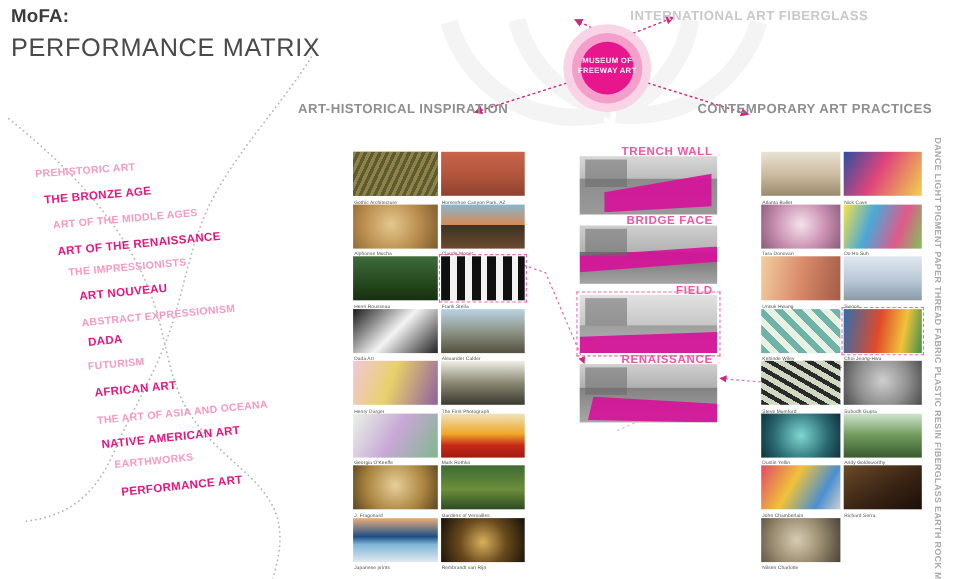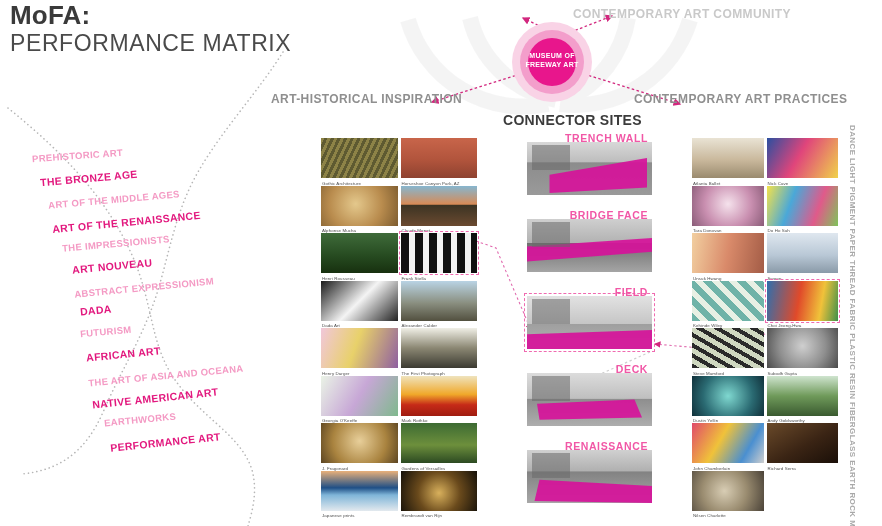--- a/index.html
+++ b/index.html
@@ -8,21 +8,21 @@
     font-family: "Liberation Sans", sans-serif;
     background: #ffffff;
     position: relative;
   }
   #stage { position: relative; width: 882px; height: 526px; background:#fff; }
 
   svg.overlay { position:absolute; left:0; top:0; width:882px; height:526px; pointer-events:none; }
 
   
   .title-block { position:absolute; left:10px; top:2px; }
-  .title-1 { font-size:26px; font-weight:bold; color:#3a3a3a; letter-spacing:.2px; line-height:26px; }
+  .title-1 { font-size:17px; font-weight:bold; color:#3a3a3a; letter-spacing:.2px; line-height:26px; }
   .title-2 { font-size:23px; font-weight:400; color:#4a4a4a; letter-spacing:.6px; line-height:30px; }
 
   
   .movements { position:absolute; left:0; top:150px; width:300px; height:360px; }
   .mv { position:absolute; white-space:nowrap; font-weight:bold; letter-spacing:.3px; }
   .mv.strong { color:#e2187e; }
   .mv.soft { color:#f49ac4; font-weight:bold; }
 
   
   .hdr { position:absolute; white-space:nowrap; font-weight:bold; letter-spacing:.4px; }
@@ -35,21 +35,21 @@
   .hub-l3 { left:512px; top:22px; width:80px; height:80px; background:#f9d3e6; }
   .hub-l2 { left:520px; top:30px; width:64px; height:64px; background:#f39ecb; }
   .hub-l1 { left:528px; top:38px; width:48px; height:48px; background:#e8168c; }
   .hub-label { position:absolute; left:506px; top:51px; width:92px; text-align:center;
      color:#fff; font-size:7px; font-weight:bold; line-height:9px; letter-spacing:.3px; }
 
   
   .cs-title { position:absolute; left:503px; top:112px; font-size:14px; font-weight:bold;
      color:#3b3b3b; letter-spacing:.3px; }
   .cs-col { position:absolute; left:527px; top:133px; width:125px; }
-  .cs-item { position:relative; width:125px; height:62px; margin-bottom:15px; }
+  .cs-item { position:relative; width:125px; height:62px; margin-bottom:1px; }
   .cs-img { position:absolute; left:0; top:9px; width:125px; height:53px; overflow:hidden; background:#b9b9b9; }
   .cs-cap { position:absolute; right:4px; top:-1px; font-size:10.5px; font-weight:bold;
      color:#f157a6; letter-spacing:.6px; z-index:4; }
   .cs-sel { outline:1.4px dashed #f06ab0; outline-offset:2px; }
 
   
   .grid { position:absolute; display:grid; grid-template-columns:repeat(2,1fr); }
   .cell { position:relative; }
   .cell .ph { width:100%; height:100%; overflow:hidden; }
   .cap { position:absolute; left:1px; bottom:-1px; font-size:4.4px; color:#4d4d4d;
@@ -113,21 +113,21 @@
 
     <g fill="none" stroke="#e06aae" stroke-width="1.1" stroke-dasharray="2.4 2.6">
       <path d="M770,333 L700,348 L655,344" marker-end="url(#ar)"></path>
     </g>
 
     <g fill="none" stroke="#cfcfcf" stroke-width="1.2" stroke-dasharray="2.4 2.6">
       <path d="M650,352 L560,392"></path>
     </g>
   </svg>
 
-  <div class="hdr light" style="left:573px; top:7px;">CONTEMPORARY ART COMMUNITY</div>
+  <div class="hdr light" style="left:573px; top:7px;">INTERNATIONAL ART FIBERGLASS</div>
   <div class="hdr mid" style="left:271px; top:92px;">ART-HISTORICAL INSPIRATION</div>
   <div class="hdr mid" style="left:634px; top:92px;">CONTEMPORARY ART PRACTICES</div>
 
   <div class="hub hub-l3"></div>
   <div class="hub hub-l2"></div>
   <div class="hub hub-l1"></div>
   <div class="hub-label" id="hub-label">
       <div>MUSEUM OF</div>
       <div>FREEWAY ART</div>
     </div>
@@ -142,21 +142,20 @@
       <div class="mv soft" style="left: 74px; top: 132px; font-size: 9.5px; transform: rotate(-5.5deg);">ABSTRACT EXPRESSIONISM</div>
       <div class="mv strong" style="left: 80px; top: 154px; font-size: 10.5px; transform: rotate(-5.5deg);">DADA</div>
       <div class="mv soft" style="left: 80px; top: 176px; font-size: 9.5px; transform: rotate(-5deg);">FUTURISM</div>
       <div class="mv strong" style="left: 86px; top: 198px; font-size: 10.5px; transform: rotate(-5.5deg);">AFRICAN ART</div>
       <div class="mv soft" style="left: 88px; top: 220px; font-size: 9.5px; transform: rotate(-5.5deg);">THE ART OF ASIA AND OCEANA</div>
       <div class="mv strong" style="left: 92px; top: 242px; font-size: 10.5px; transform: rotate(-6deg);">NATIVE AMERICAN ART</div>
       <div class="mv soft" style="left: 104px; top: 264px; font-size: 9.5px; transform: rotate(-5.5deg);">EARTHWORKS</div>
       <div class="mv strong" style="left: 110px; top: 286px; font-size: 10.5px; transform: rotate(-6deg);">PERFORMANCE ART</div>
     </div>
 
-  <div class="cs-title">CONNECTOR SITES</div>
   <div class="cs-col" id="cs-col">
       <div class="cs-item">
         <div class="cs-img" style="background: linear-gradient(rgb(216, 216, 216) 0%, rgb(189, 189, 189) 38%, rgb(140, 140, 140) 39%, rgb(154, 154, 154) 100%);">
           <div style="position: absolute; inset: 0px; background: rgb(214, 18, 154); opacity: 0.92; clip-path: polygon(18% 62%, 96% 30%, 96% 86%, 18% 96%);"></div>
           <div style="position: absolute; left: 4%; top: 6%; width: 30%; height: 46%; background: rgb(106, 106, 106); opacity: 0.55;"></div>
         </div>
         <div class="cs-cap">TRENCH WALL</div>
       </div>
       <div class="cs-item">
         <div class="cs-img" style="background: linear-gradient(rgb(207, 207, 207) 0%, rgb(178, 178, 178) 45%, rgb(111, 111, 111) 46%, rgb(165, 165, 165) 100%);">
@@ -166,27 +165,20 @@
         <div class="cs-cap">BRIDGE  FACE</div>
       </div>
       <div class="cs-item">
         <div class="cs-img cs-sel" style="background: linear-gradient(rgb(226, 226, 226) 0%, rgb(198, 198, 198) 52%, rgb(159, 159, 159) 53%, rgb(180, 180, 180) 100%);">
           <div style="position: absolute; inset: 0px; background: rgb(214, 18, 154); opacity: 0.92; clip-path: polygon(0% 72%, 100% 64%, 100% 100%, 0% 100%);"></div>
           <div style="position: absolute; left: 4%; top: 6%; width: 30%; height: 46%; background: rgb(106, 106, 106); opacity: 0.55;"></div>
         </div>
         <div class="cs-cap">FIELD</div>
       </div>
       <div class="cs-item">
-        <div class="cs-img" style="background: linear-gradient(rgb(220, 220, 220) 0%, rgb(191, 191, 191) 48%, rgb(142, 142, 142) 49%, rgb(173, 173, 173) 100%);">
-          <div style="position: absolute; inset: 0px; background: rgb(214, 18, 154); opacity: 0.92; clip-path: polygon(8% 58%, 86% 50%, 92% 84%, 10% 88%);"></div>
-          <div style="position: absolute; left: 4%; top: 6%; width: 30%; height: 46%; background: rgb(106, 106, 106); opacity: 0.55;"></div>
-        </div>
-        <div class="cs-cap">DECK</div>
-      </div>
-      <div class="cs-item">
         <div class="cs-img" style="background: linear-gradient(rgb(208, 208, 208) 0%, rgb(176, 176, 176) 40%, rgb(130, 130, 130) 41%, rgb(168, 168, 168) 100%);">
           <div style="position: absolute; inset: 0px; background: rgb(214, 18, 154); opacity: 0.92; clip-path: polygon(10% 56%, 100% 68%, 100% 100%, 6% 96%);"></div>
           <div style="position: absolute; left: 4%; top: 6%; width: 30%; height: 46%; background: rgb(106, 106, 106); opacity: 0.55;"></div>
         </div>
         <div class="cs-cap">RENAISSANCE</div>
       </div>
     </div>
 
   <div class="grid" id="grid-left">
       <div class="cell">

